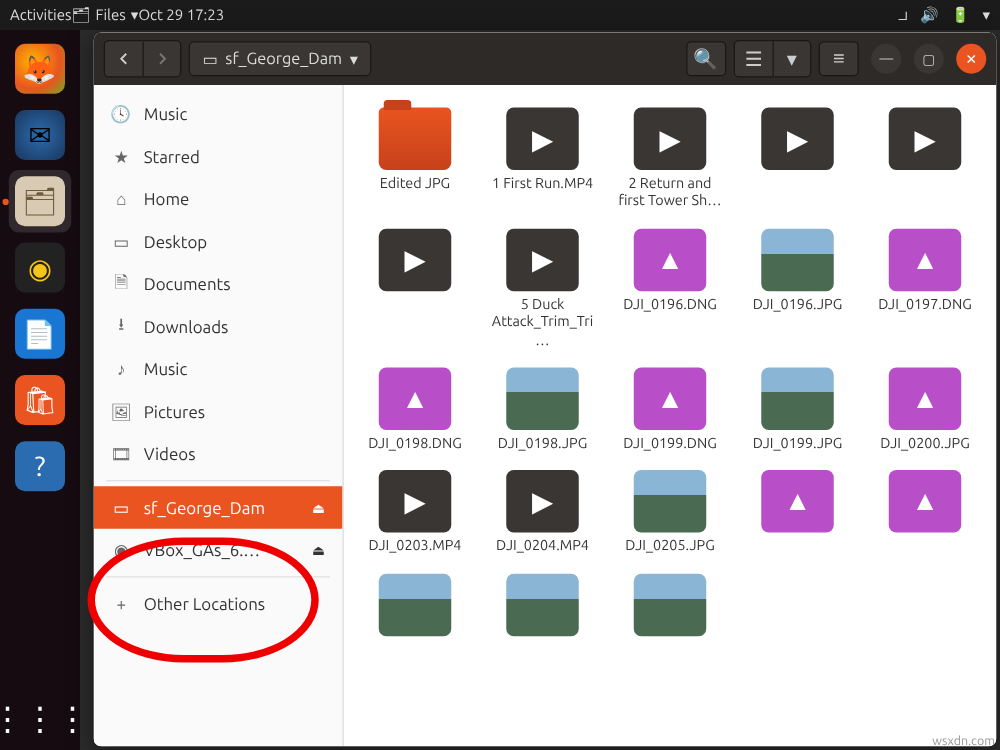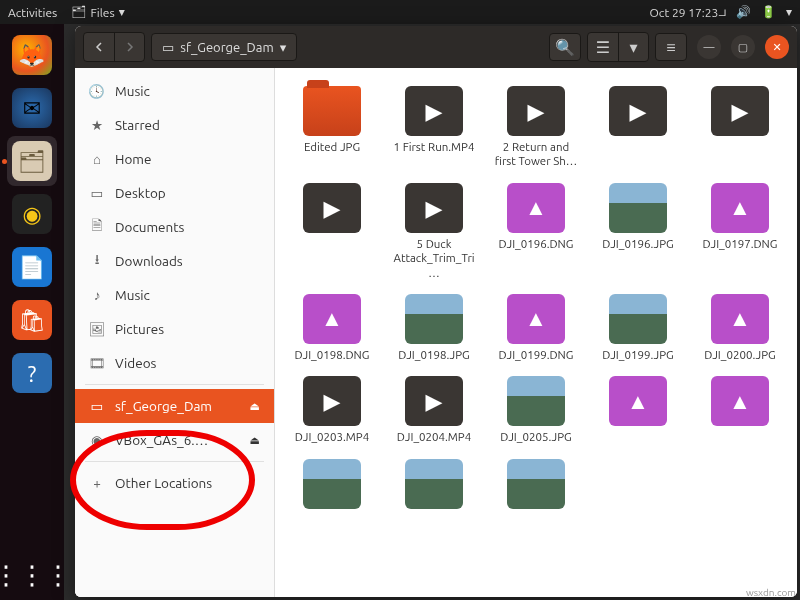--- a/index.html
+++ b/index.html
@@ -1,19 +1,19 @@
 <!DOCTYPE html>
 <html><head>
 <meta charset="utf-8">
 <style>
 * { margin:0; padding:0; box-sizing:border-box; font-family:Ubuntu,Cantarell,sans-serif; }
 body { width:800px; height:600px; background:#2c2c2c; overflow:hidden; position:relative; }
 .topbar { height:24px; background:#1b1b1b; color:#ddd; display:flex; align-items:center; font-size:12px; padding:0 8px; }
-.top-left { display:flex; gap:14px; align-items:center; }
-.top-center { flex:1; text-align:right; }
+.top-left { display:flex; align-items:center; }
+.top-center { flex:1; text-align:left; }
 .top-right { display:flex; gap:10px; align-items:center; }
 .top-item { display:flex; align-items:center; gap:4px; cursor:pointer; }
 .dock { position:absolute; left:0; top:24px; bottom:0; width:64px; background:rgba(20,10,15,0.95); display:flex; flex-direction:column; align-items:center; padding-top:6px; gap:3px; }
 .dock-item { width:50px; height:50px; border-radius:8px; display:flex; align-items:center; justify-content:center; cursor:pointer; }
 .dock-item.active { background:rgba(255,255,255,0.12); }
 .dock-indicator { position:absolute; left:2px; width:5px; height:5px; border-radius:50%; background:#e95420; }
 .dock-icon { width:40px; height:40px; border-radius:8px; display:flex; align-items:center; justify-content:center; font-size:22px; }
 .window { position:absolute; left:75px; top:26px; right:3px; bottom:3px; background:#fff; border-radius:6px; overflow:hidden; box-shadow:0 4px 20px rgba(0,0,0,0.5); display:flex; flex-direction:column; }
 .titlebar { height:42px; background:#2d2a28; display:flex; align-items:center; padding:0 8px; gap:6px; }
 .nav-grp { display:flex; background:#3a3633; border:1px solid #1a1816; border-radius:4px; overflow:hidden; }

